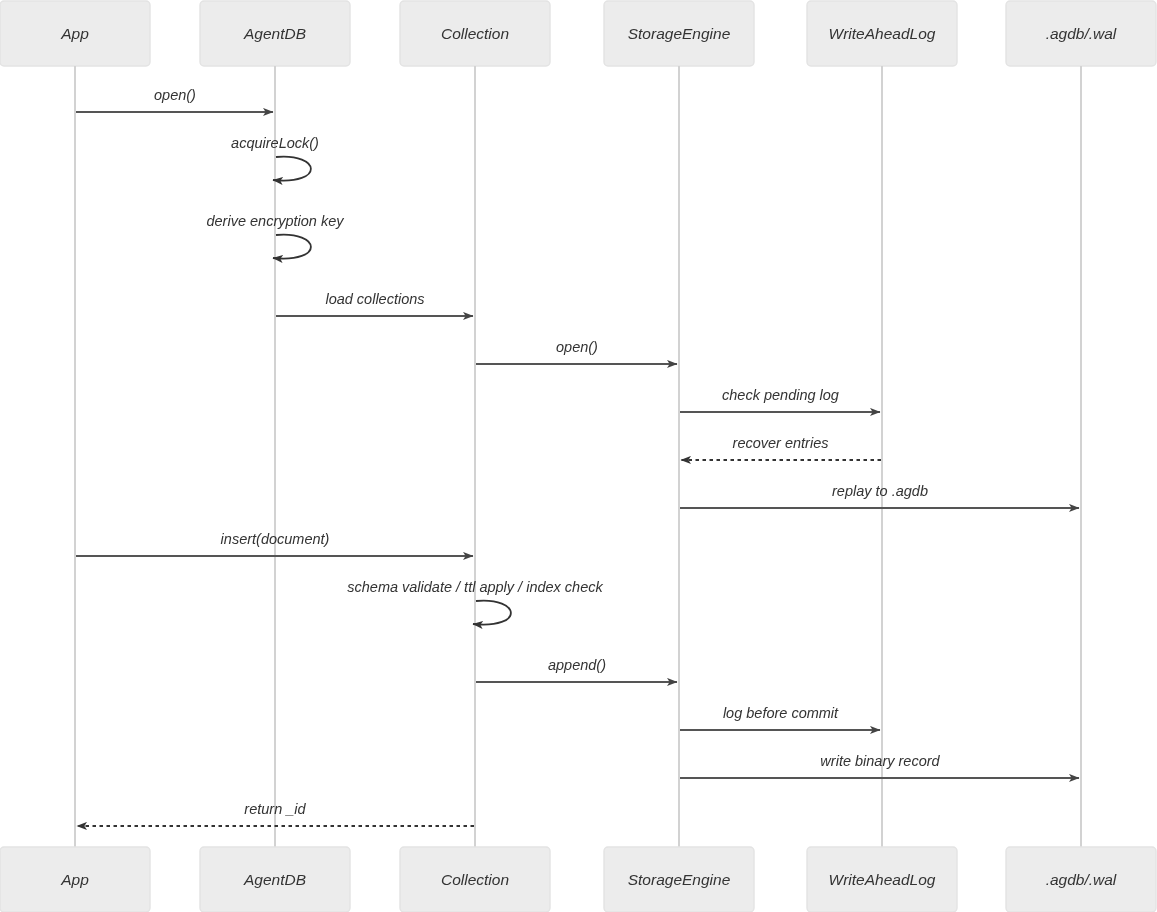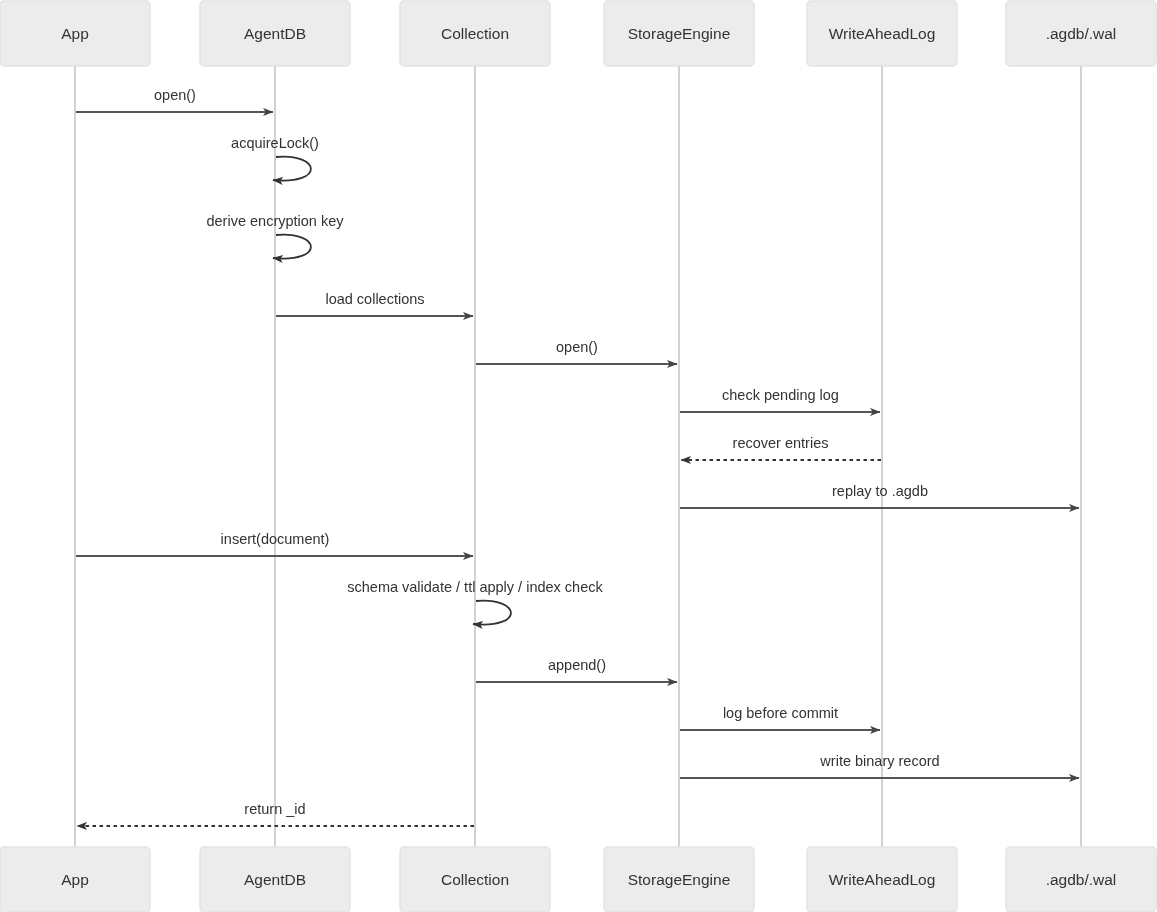--- a/index.html
+++ b/index.html
@@ -10,20 +10,21 @@
   body {
     width: 1157px;
     height: 912px;
     font-family: "Liberation Sans", sans-serif;
     overflow: hidden;
   }
   #diagram-root {
     position: relative;
     width: 975px;
     height: 912px;
+    font-style: italic;
   }
   svg.seq {
     display: block;
     width: 1157px;
     height: 912px;
   }
   .actor-box rect {
     fill: #ececec;
     stroke: #e3e3e3;
     stroke-width: 1.4px;

